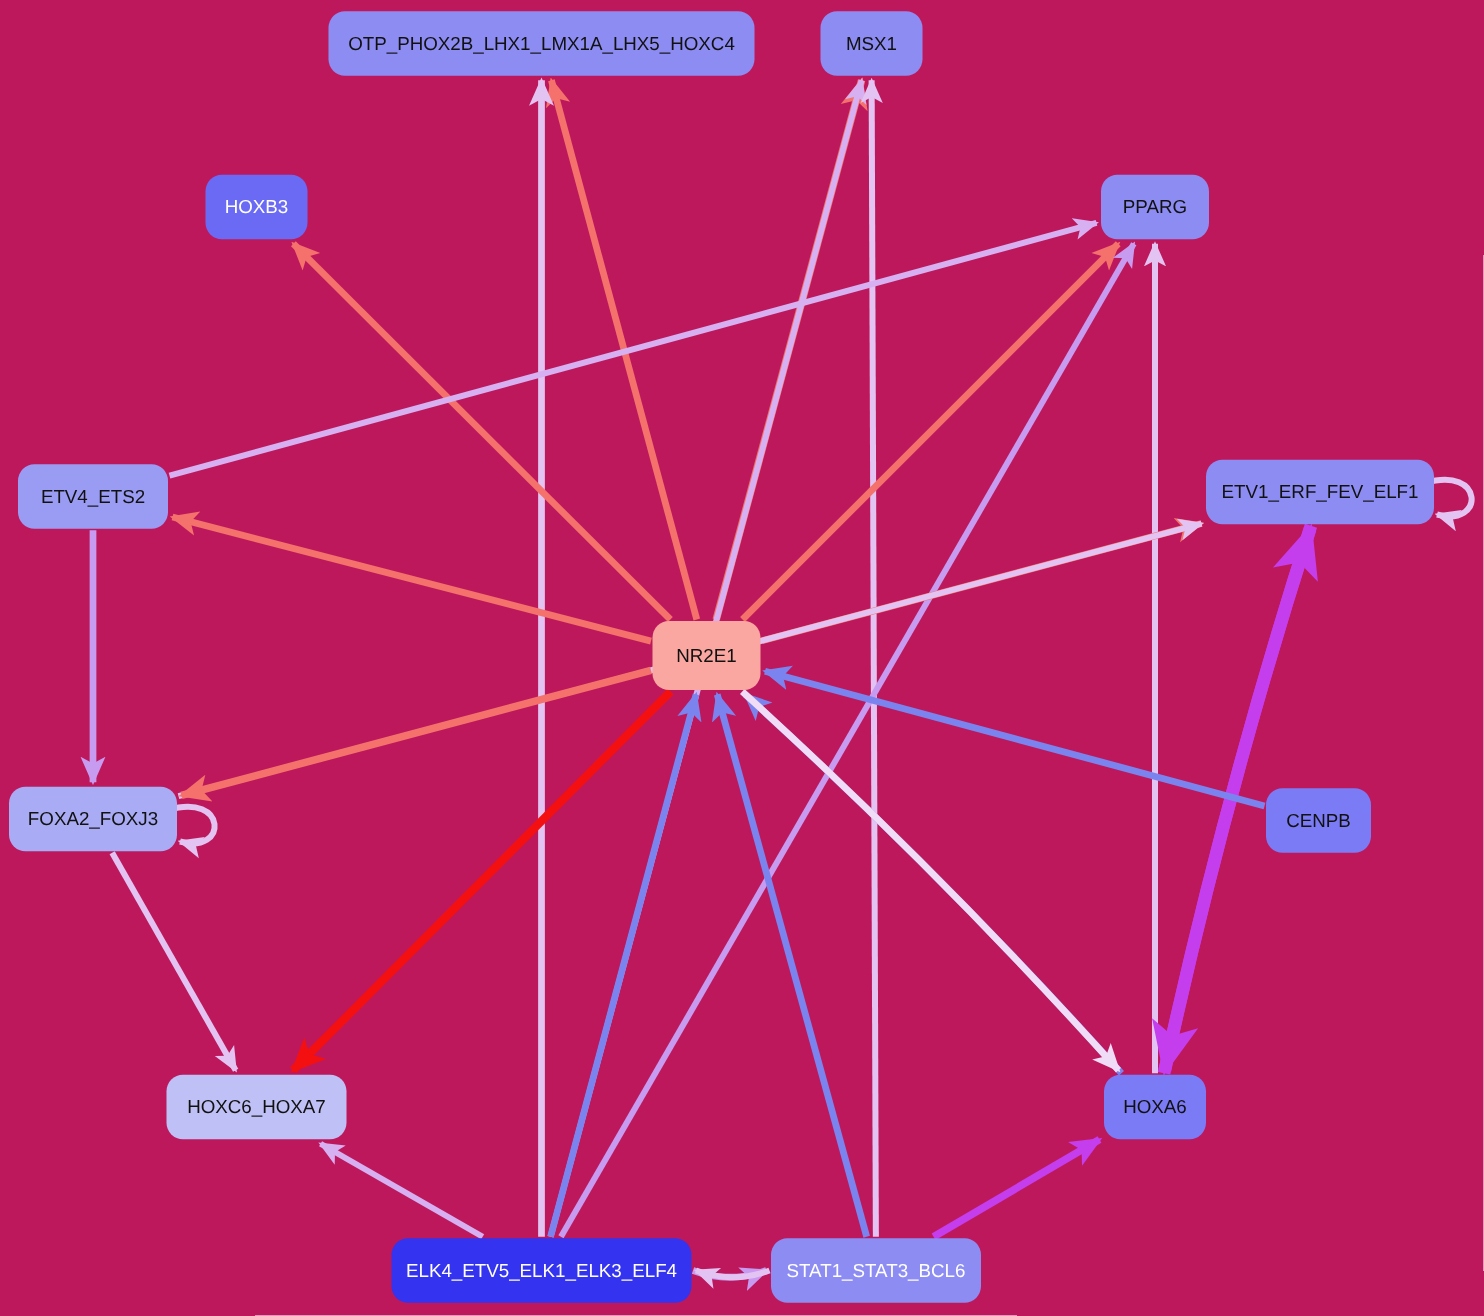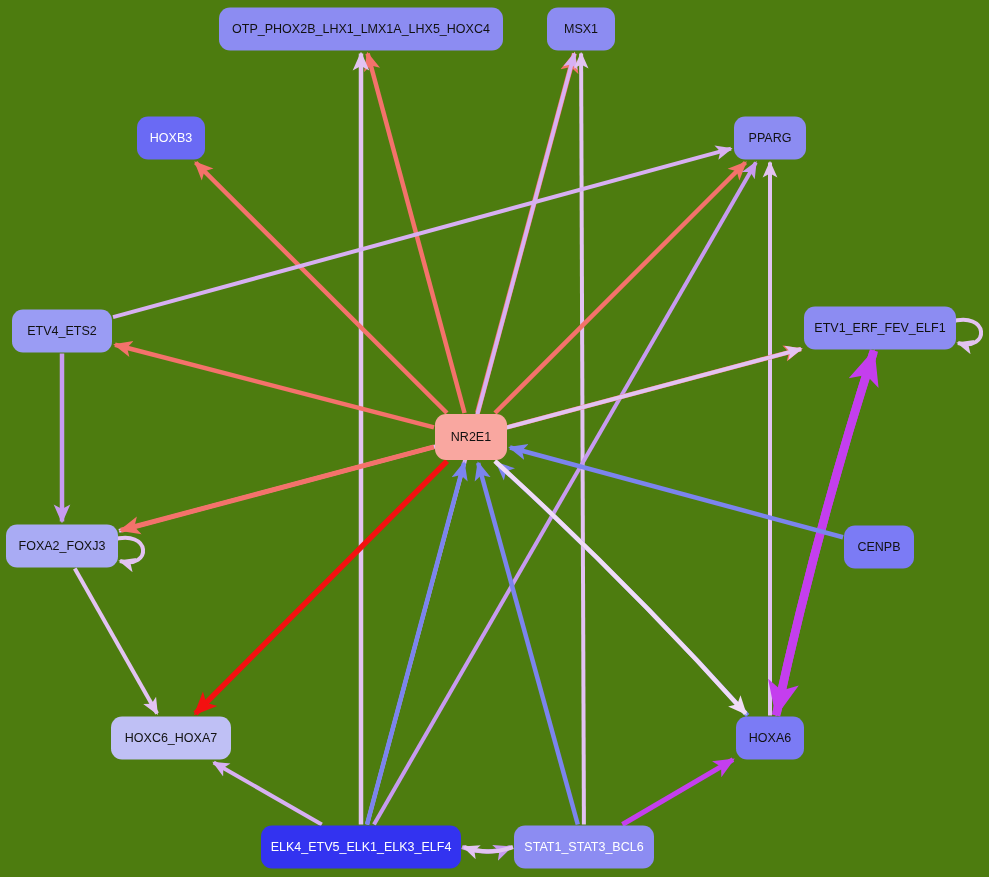--- a/index.html
+++ b/index.html
@@ -1,17 +1,17 @@
 <!DOCTYPE html>
 <html><head>
 <meta charset="utf-8">
 <style>
   html,body{margin:0;padding:0;background:#ffffff;}
   body{font-family:"Liberation Sans", sans-serif;}
-  #canvas{position:relative;width:989px;height:877px;background:#4d7c0f;overflow:hidden;}
+  #canvas{position:relative;width:989px;height:877px;background:#be185d;overflow:hidden;}
   svg#graph{position:absolute;left:0;top:0;width:989px;height:877px;}
   .node-rect{stroke:none;}
   .node-label{font-family:"Liberation Sans", sans-serif;font-size:12.5px;dominant-baseline:middle;text-anchor:middle;}
   .edge-path{fill:none;stroke-linecap:butt;}
 </style>
 </head>
 <body>
 
 <div id="canvas">
   <svg id="graph" viewBox="0 0 989 877">

